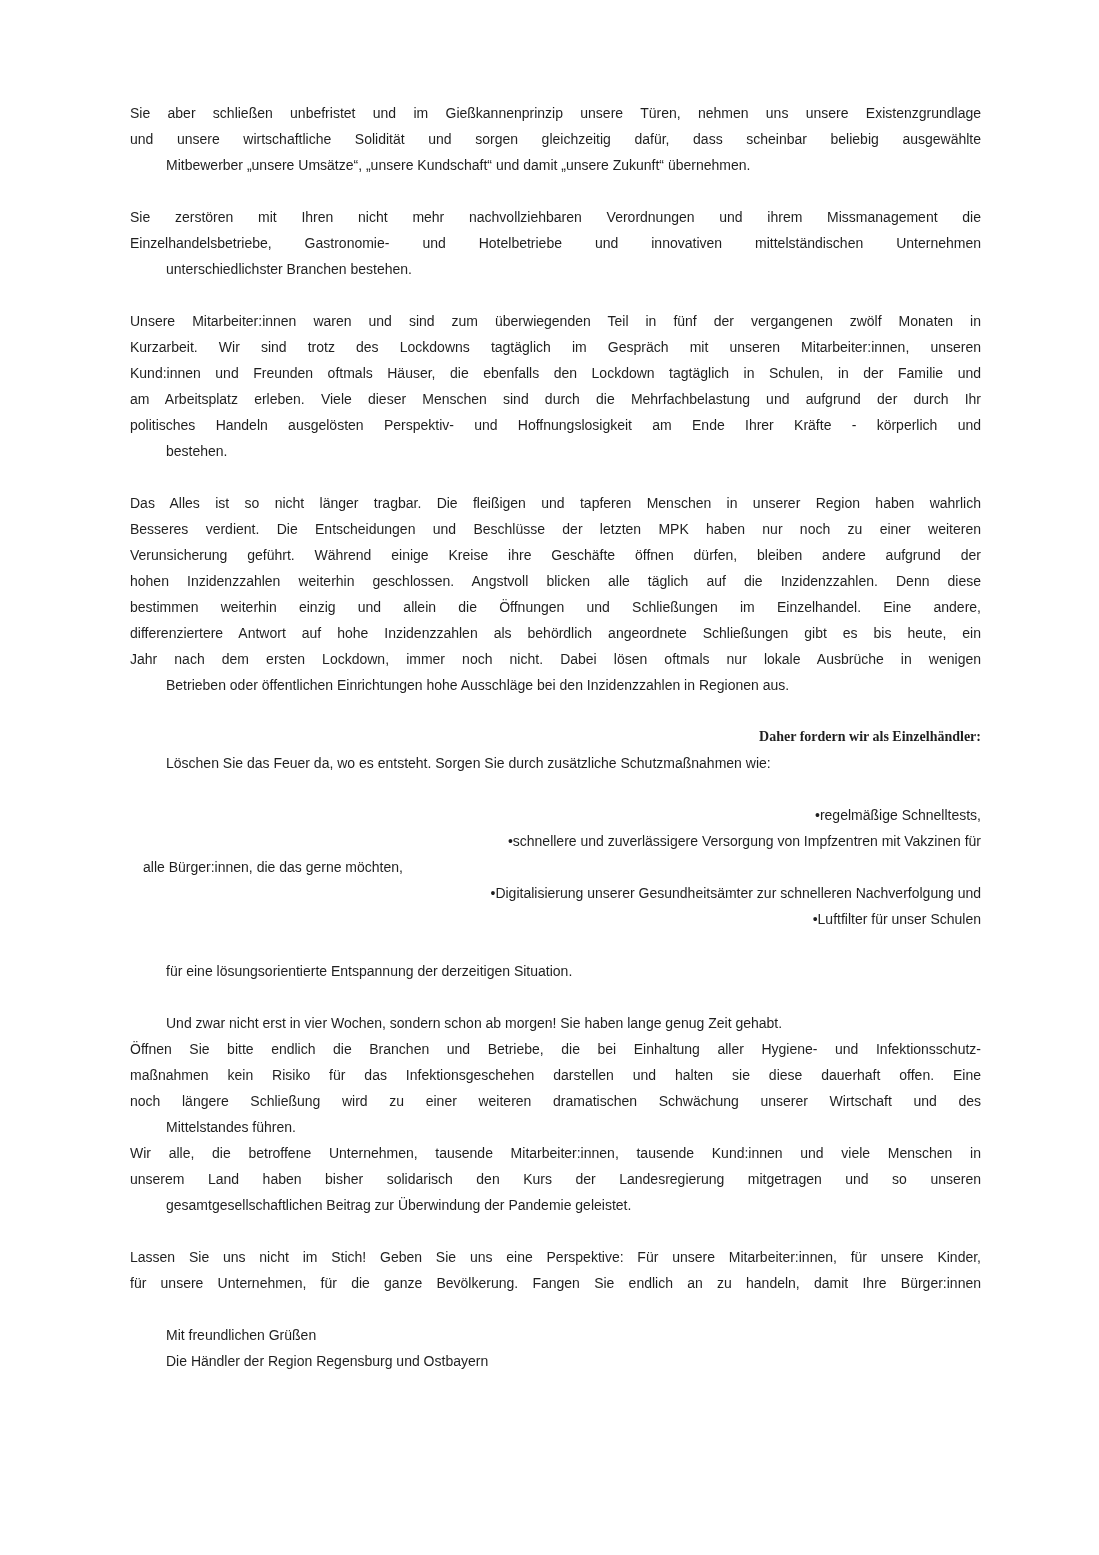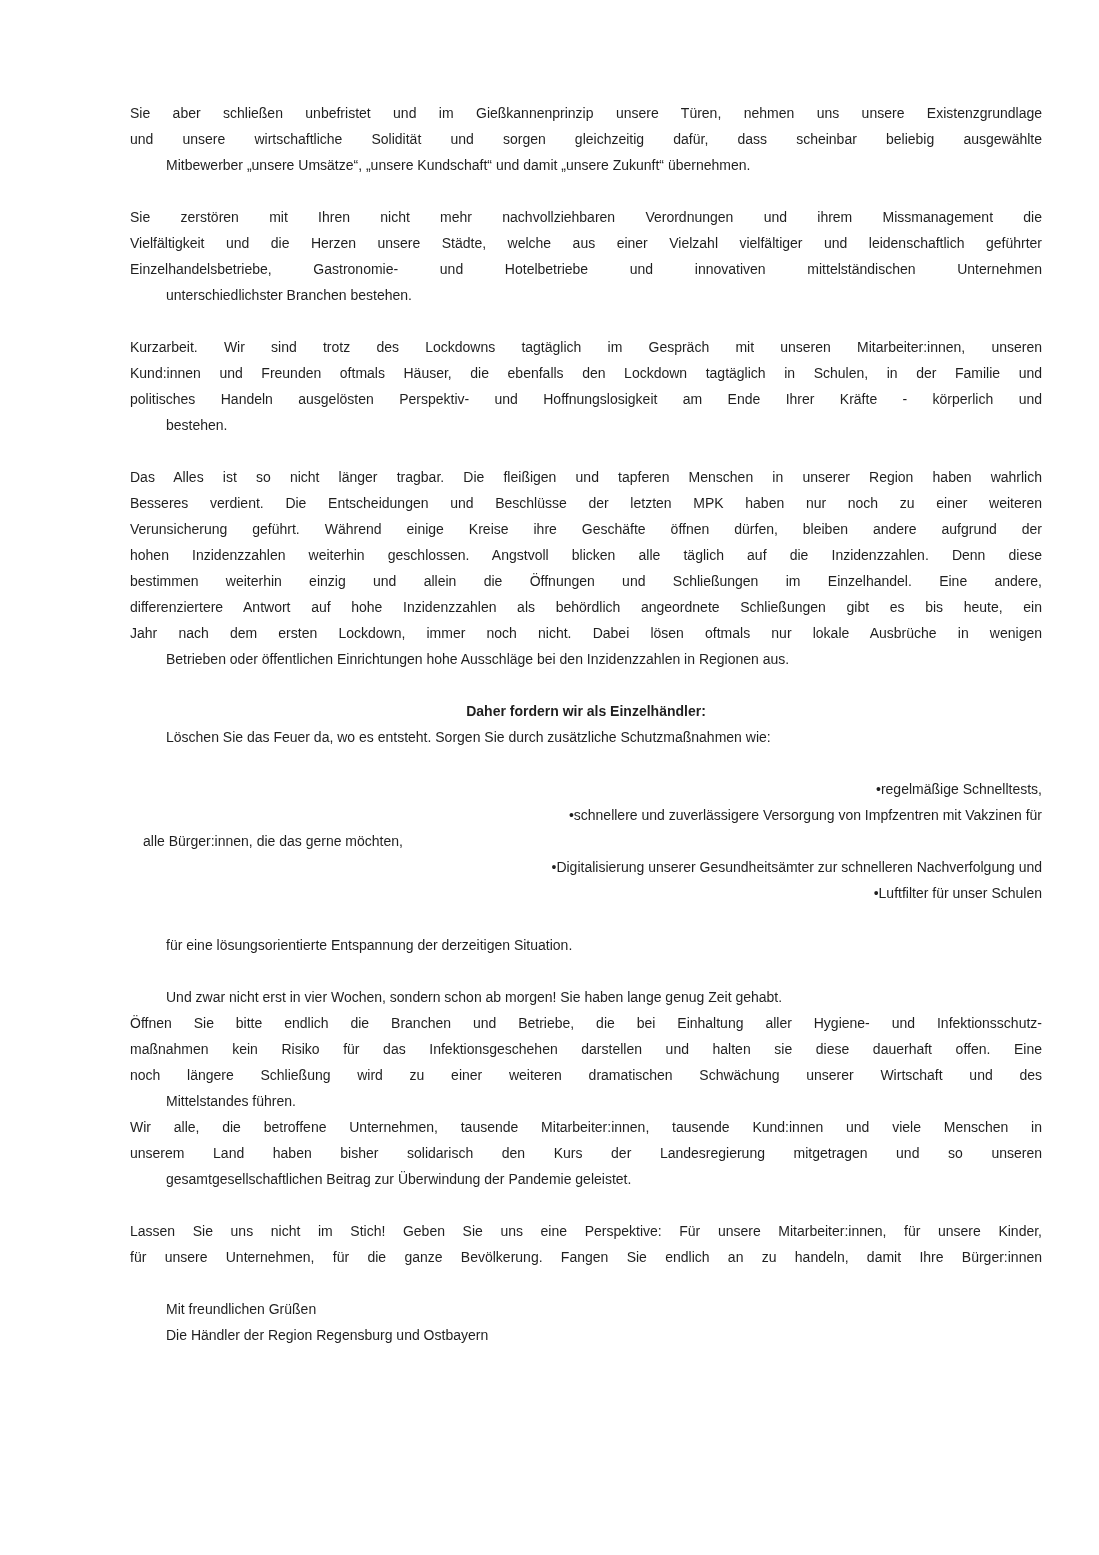--- a/index.html
+++ b/index.html
@@ -9,21 +9,21 @@
   }
   body {
     width: 1099px;
     height: 1555px;
     overflow: hidden;
   }
   .page {
     width: 1099px;
     height: 1555px;
     box-sizing: border-box;
-    padding: 100px 57px 0 130px;
+    padding: 100px 118px 0 130px;
     background: #ffffff;
     font-family: "Liberation Sans", sans-serif;
     font-size: 14px;
     line-height: 26px;
     color: #1f1f1f;
     overflow: hidden;
   }
   .block {
     margin-bottom: 26px;
   }
@@ -36,22 +36,23 @@
     text-align-last: justify;
     text-justify: inter-word;
   }
   
   .l {
     text-align: left;
     margin-left: 36px;
   }
   
   .h {
-    text-align: center;
+    text-align: right;
     font-weight: 700;
+    font-family: Liberation Serif, serif;
   }
   
   .b {
     text-align: right;
   }
   .b .bullet {
     display: inline-block;
     width: 13px;
   }
   
@@ -65,27 +66,28 @@
 
 <div class="page">
   <div>
       <div class="block">
         <div class="ln j">Sie aber schließen unbefristet und im Gießkannenprinzip unsere Türen, nehmen uns unsere Existenzgrundlage</div>
         <div class="ln j">und unsere wirtschaftliche Solidität und sorgen gleichzeitig dafür, dass scheinbar beliebig ausgewählte</div>
         <div class="ln l">Mitbewerber „unsere Umsätze“, „unsere Kundschaft“ und damit „unsere Zukunft“ übernehmen.</div>
       </div>
       <div class="block">
         <div class="ln j">Sie zerstören mit Ihren nicht mehr nachvollziehbaren Verordnungen und ihrem Missmanagement die</div>
-        <div class="ln j">Vielfältigkeit und die Herzen unsere Städte, welche aus einer Vielzahl vielfältiger und leidenschaftlich geführter</div>
         <div class="ln j">Einzelhandelsbetriebe, Gastronomie- und Hotelbetriebe und innovativen mittelständischen Unternehmen</div>
         <div class="ln l">unterschiedlichster Branchen bestehen.</div>
       </div>
       <div class="block">
+        <div class="ln j">Unsere Mitarbeiter:innen waren und sind zum überwiegenden Teil in fünf der vergangenen zwölf Monaten in</div>
         <div class="ln j">Kurzarbeit. Wir sind trotz des Lockdowns tagtäglich im Gespräch mit unseren Mitarbeiter:innen, unseren</div>
         <div class="ln j">Kund:innen und Freunden oftmals Häuser, die ebenfalls den Lockdown tagtäglich in Schulen, in der Familie und</div>
+        <div class="ln j">am Arbeitsplatz erleben. Viele dieser Menschen sind durch die Mehrfachbelastung und aufgrund der durch Ihr</div>
         <div class="ln j">politisches Handeln ausgelösten Perspektiv- und Hoffnungslosigkeit am Ende Ihrer Kräfte - körperlich und</div>
         <div class="ln l">bestehen.</div>
       </div>
       <div class="block">
         <div class="ln j">Das Alles ist so nicht länger tragbar. Die fleißigen und tapferen Menschen in unserer Region haben wahrlich</div>
         <div class="ln j">Besseres verdient.  Die Entscheidungen und Beschlüsse der letzten MPK haben nur noch zu einer weiteren</div>
         <div class="ln j">Verunsicherung geführt. Während einige Kreise ihre Geschäfte öffnen dürfen, bleiben andere aufgrund der</div>
         <div class="ln j">hohen Inzidenzzahlen weiterhin geschlossen. Angstvoll blicken alle täglich auf die Inzidenzzahlen. Denn diese</div>
         <div class="ln j">bestimmen weiterhin einzig und allein die Öffnungen und Schließungen im Einzelhandel. Eine andere,</div>
         <div class="ln j">differenziertere Antwort auf hohe Inzidenzzahlen als behördlich angeordnete Schließungen gibt es bis heute, ein</div>

